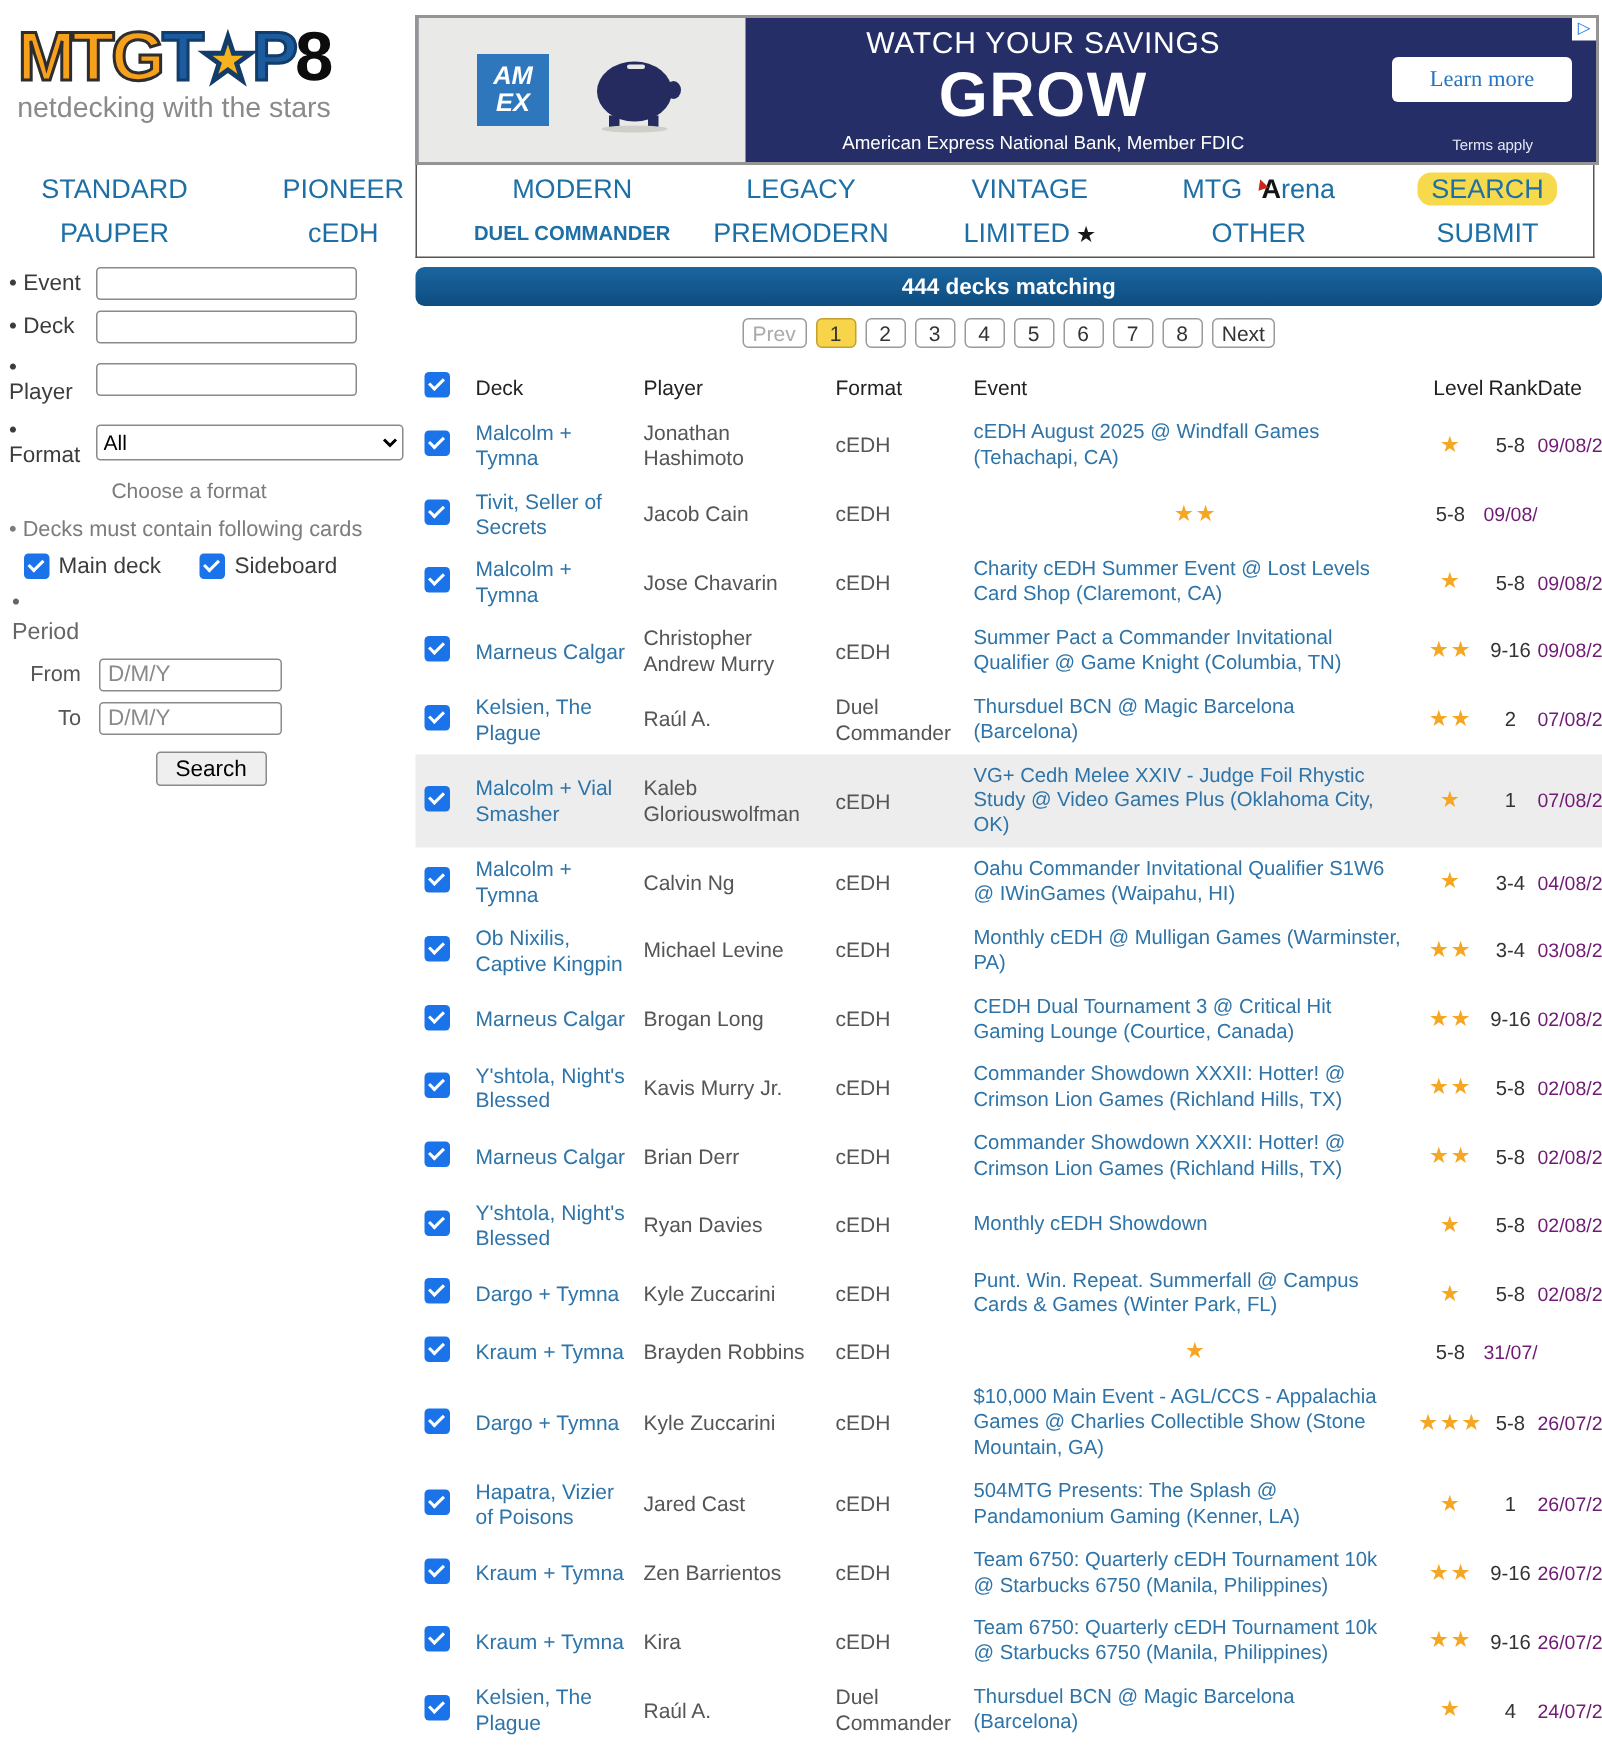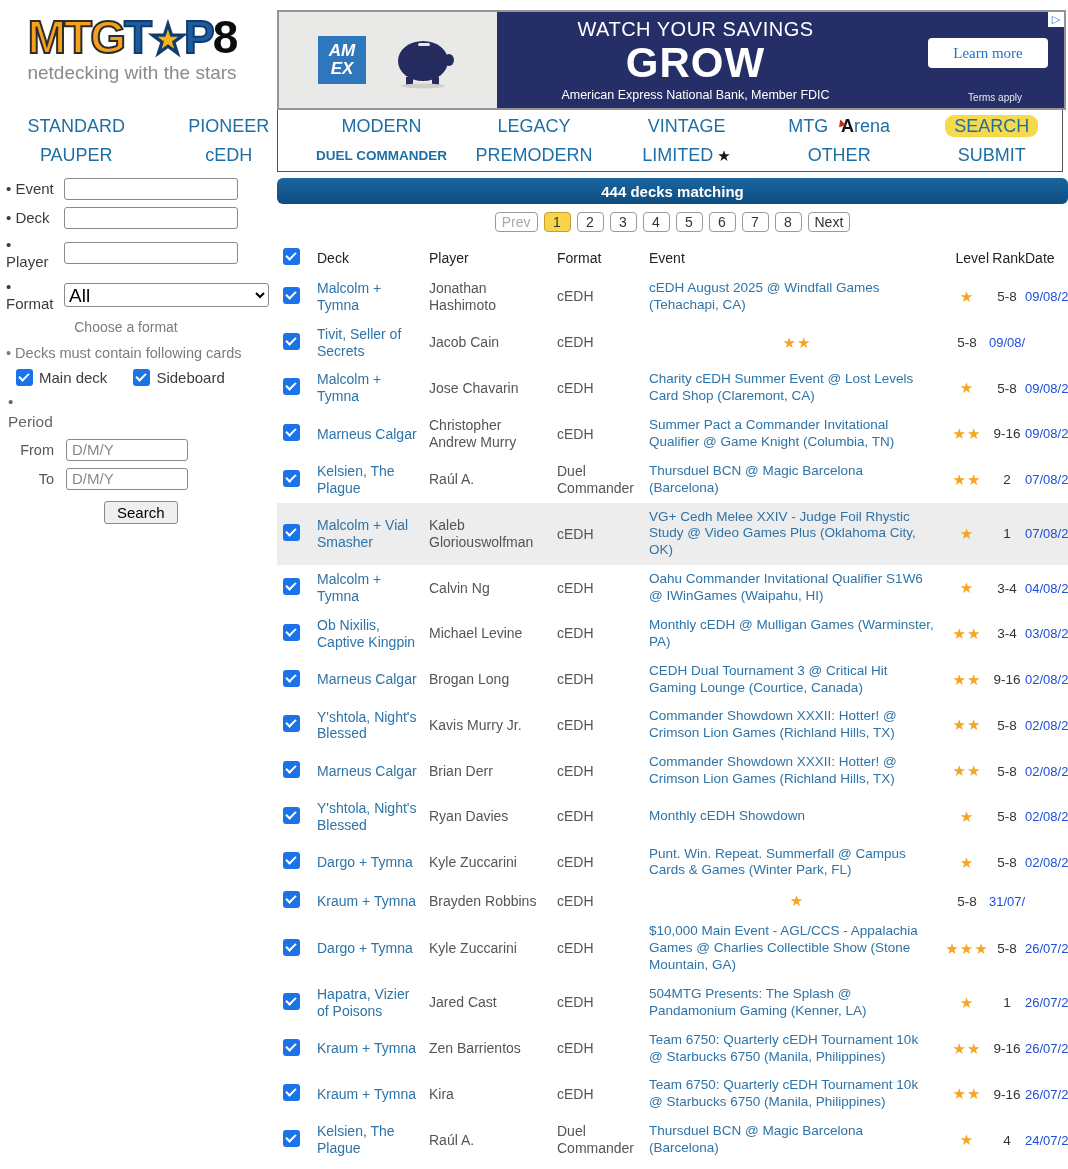--- a/index.html
+++ b/index.html
@@ -1,21 +1,21 @@
 <!DOCTYPE html>
 <html><head>
 <meta charset="utf-8">
 <style>
   html,body{margin:0;padding:0;background:#fff;}
   body{width:1068px;height:1169px;position:relative;overflow:hidden;
        font-family:"Liberation Sans",sans-serif;color:#333;}
   .page{position:absolute;inset:0;}
 
   
-  .logo{position:absolute;left:0;top:14px;width:232px;text-align:center;margin-left:16px;}
+  .logo{position:absolute;left:0;top:14px;width:232px;text-align:center;}
   .logo-line{font-weight:900;font-size:46px;letter-spacing:-2px;line-height:1;white-space:nowrap;}
   .lg-mtg{color:#f7a01b;-webkit-text-stroke:2px #2d2d2d;}
   .lg-top{color:#1c5c9e;-webkit-text-stroke:2px #123d6b;}
   .lg-star{color:#f6b31d;-webkit-text-stroke:2px #123d6b;font-size:40px;}
   .lg-8{color:#0c0c0c;}
   .tagline{color:#8a8a8a;font-size:19px;margin-top:2px;}
 
   
   .ad{position:absolute;left:277px;top:10px;width:785px;height:96px;border:2px solid #949494;
       display:flex;background:#252e66;}
@@ -47,21 +47,21 @@
   .arena-spark{color:#c8281e;font-size:12px;display:inline-block;transform:rotate(-18deg) translateY(-6px);
                margin:0 -8px 0 4px;}
 
   
   .sidebar{position:absolute;left:6px;top:178px;width:264px;font-size:15px;color:#3c3c3c;}
   .frow{display:flex;align-items:center;margin-bottom:7px;}
   .frow label{width:58px;flex:none;white-space:pre-line;line-height:1.15;}
   .frow input[type=text]{width:164px;height:20px;border:1px solid #8a8a8a;border-radius:3px;
         font-family:inherit;font-size:14px;padding:0 4px;}
   select.fmt{width:205px;height:24px;border:1px solid #8a8a8a;border-radius:3px;font-family:inherit;
-        font-size:19px;background:#fff;}
+        font-size:14px;background:#fff;}
   .choose{color:#7c7c7c;font-size:14px;text-align:center;width:240px;margin:3px 0 6px;}
   .levelrow{display:flex;margin-bottom:4px;}
   .levels{display:flex;flex-direction:column;gap:7px;margin-left:6px;}
   .cbrow{display:flex;align-items:flex-end;gap:5px;}
   .cb{display:inline-block;width:17px;height:17px;background:#1a73e8;border-radius:3px;
       position:relative;flex:none;cursor:pointer;}
   .cb::after{content:"";position:absolute;left:3px;top:4px;width:8px;height:4px;
       border-left:2px solid #fff;border-bottom:2px solid #fff;transform:rotate(-45deg);}
   .contains{color:#7c7c7c;font-size:14.5px;margin:10px 0 8px;}
   .mdrow{display:flex;align-items:flex-end;gap:6px;margin-left:10px;margin-bottom:8px;}
@@ -92,21 +92,21 @@
   .thead{font-size:14px;color:#222;}
   .thead .c-level,.thead .c-rank{text-align:right;}
   .trow{font-size:14px;color:#555;}
   .trow .deck,.trow .event{color:#2e74a8;text-decoration:none;cursor:pointer;}
   .trow .deck{line-height:1.2;padding-right:8px;}
   .trow .player{line-height:1.2;padding-right:8px;}
   .trow .fmt-cell{line-height:1.2;}
   .trow .event{font-size:13.5px;line-height:1.25;padding-right:10px;}
   .stars{color:#f5a623;font-size:15px;letter-spacing:1px;text-align:center;line-height:1.05;}
   .rank{text-align:center;color:#333;font-size:13.5px;}
-  .datec{color:#1d4ed8;font-size:13px;white-space:nowrap;overflow:hidden;}
+  .datec{color:#701a75;font-size:13px;white-space:nowrap;overflow:hidden;}
   .trow.hl{background:#ededed;}
 </style>
 </head>
 <body>
 
 <div class="page">
 
   <div class="logo">
     <div class="logo-line"><span class="lg-mtg">MTG</span><span class="lg-top">T</span><span class="lg-star">★</span><span class="lg-top">P</span><span class="lg-8">8</span></div>
     <div class="tagline">netdecking with the stars</div>

